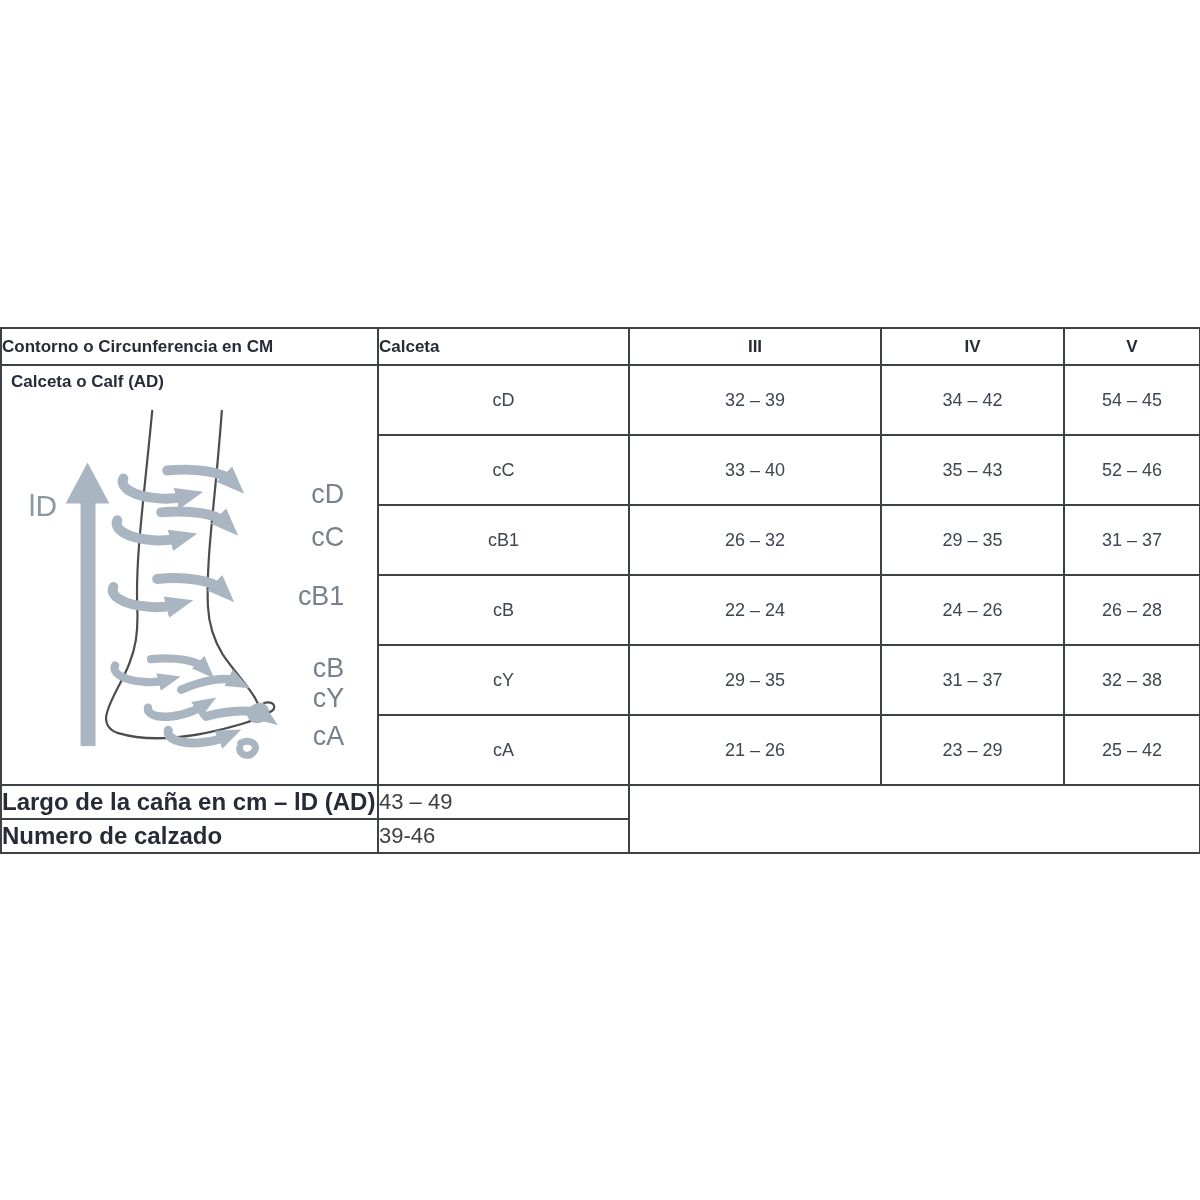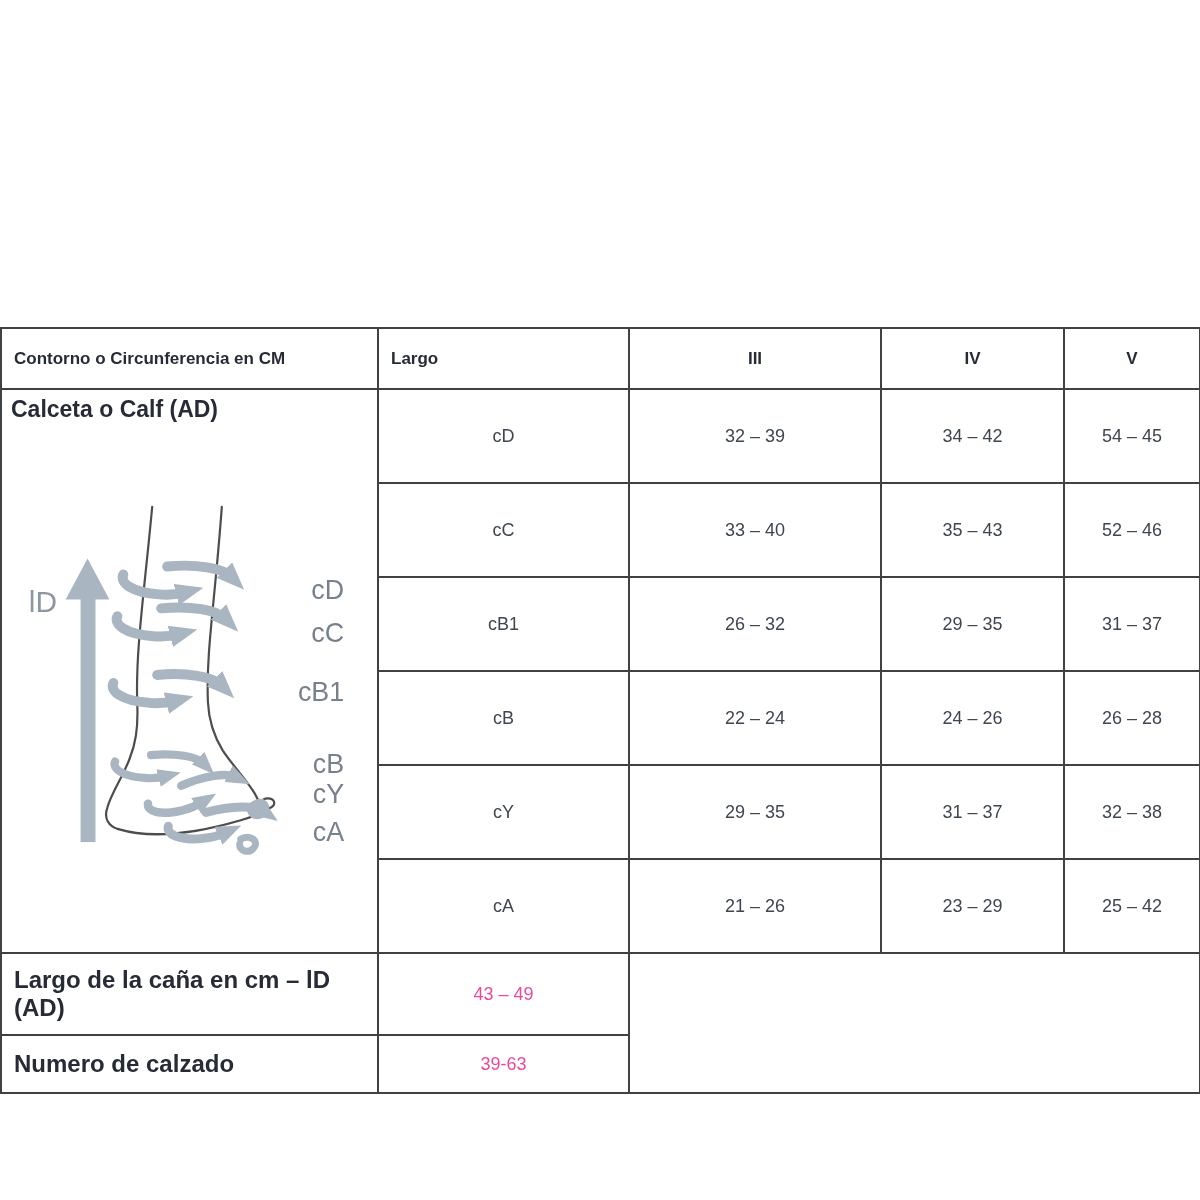--- a/index.html
+++ b/index.html
@@ -21,21 +21,21 @@
   table.size-table {
     position: absolute;
     left: 0;
     top: 327px;
     width: 1199px;
     border-collapse: collapse;
     table-layout: fixed;
   }
   table.size-table td, table.size-table th {
     border: 2px solid #3f4245;
-    padding: 12px;
+    padding: 0;
     vertical-align: middle;
     background: #ffffff;
   }
   th.hdr {
     font-size: 17px;
     font-weight: bold;
     color: #262b36;
     height: 35px;
   }
   th.hdr-left { text-align: left; padding-left: 9px; }
@@ -49,31 +49,30 @@
   td.shaded { background: #e9edf0; }
   tr.footer-row td { height: 32px; }
   td.flabel {
     font-size: 24px;
     font-weight: bold;
     color: #262b36;
     text-align: left;
     padding-left: 9px;
   }
   td.fval {
-    font-size: 18px;
-    color: #ec4899;
-    text-align: center;
+    font-size: 22px;
+    color: #404040;
   }
   td.empty-cell { border: none; background: transparent; }
   td.diagram-cell { position: relative; vertical-align: top; }
   .diagram-title {
     position: absolute;
     top: 6px;
     left: 9px;
-    font-size: 23px;
+    font-size: 17px;
     font-weight: bold;
     color: #262b36;
     white-space: nowrap;
   }
   .leg-svg { position: absolute; left: 0; top: 0; width: 100%; height: 100%; }
   .band { stroke: #a9b6c2; stroke-width: 10; fill: none; stroke-linecap: round; }
   .curl { stroke: #a9b6c2; stroke-width: 7; fill: none; stroke-linecap: round; }
   .leg-line { stroke: #4d4d4d; stroke-width: 2.2; fill: none; stroke-linecap: round; }
   .meas-label { font-size: 27px; fill: #76818c; }
   .ld-label { font-size: 30px; fill: #8b97a1; }
@@ -87,21 +86,21 @@
     <colgroup>
       <col style="width:377px">
       <col style="width:251px">
       <col style="width:252px">
       <col style="width:183px">
       <col style="width:136px">
     </colgroup>
     <tbody>
         <tr>
       <th class="hdr hdr-left">Contorno o Circunferencia en CM</th>
-      <th class="hdr hdr-left">Largo</th>
+      <th class="hdr hdr-left">Calceta</th>
       <th class="hdr hdr-center">III</th>
       <th class="hdr hdr-center">IV</th>
       <th class="hdr hdr-center">V</th>
     </tr>
 
     <tr>
       <td class="diagram-cell" rowspan="6">
         <div class="diagram-title">Calceta o Calf (AD)</div>
         <svg class="leg-svg" viewBox="0 0 377 418" aria-hidden="true">
           <defs>
@@ -202,17 +201,17 @@
     </tr>
 
     <tr class="footer-row">
       <td class="flabel">Largo de la caña en cm – lD (AD)</td>
       <td class="fval shaded">43 – 49</td>
       <td class="empty-cell" rowspan="2" colspan="3"></td>
     </tr>
 
     <tr class="footer-row">
       <td class="flabel">Numero de calzado</td>
-      <td class="fval">39-63</td>
+      <td class="fval">39-46</td>
     </tr>
   </tbody>
     </table>
 </div>
 
 </body></html>

